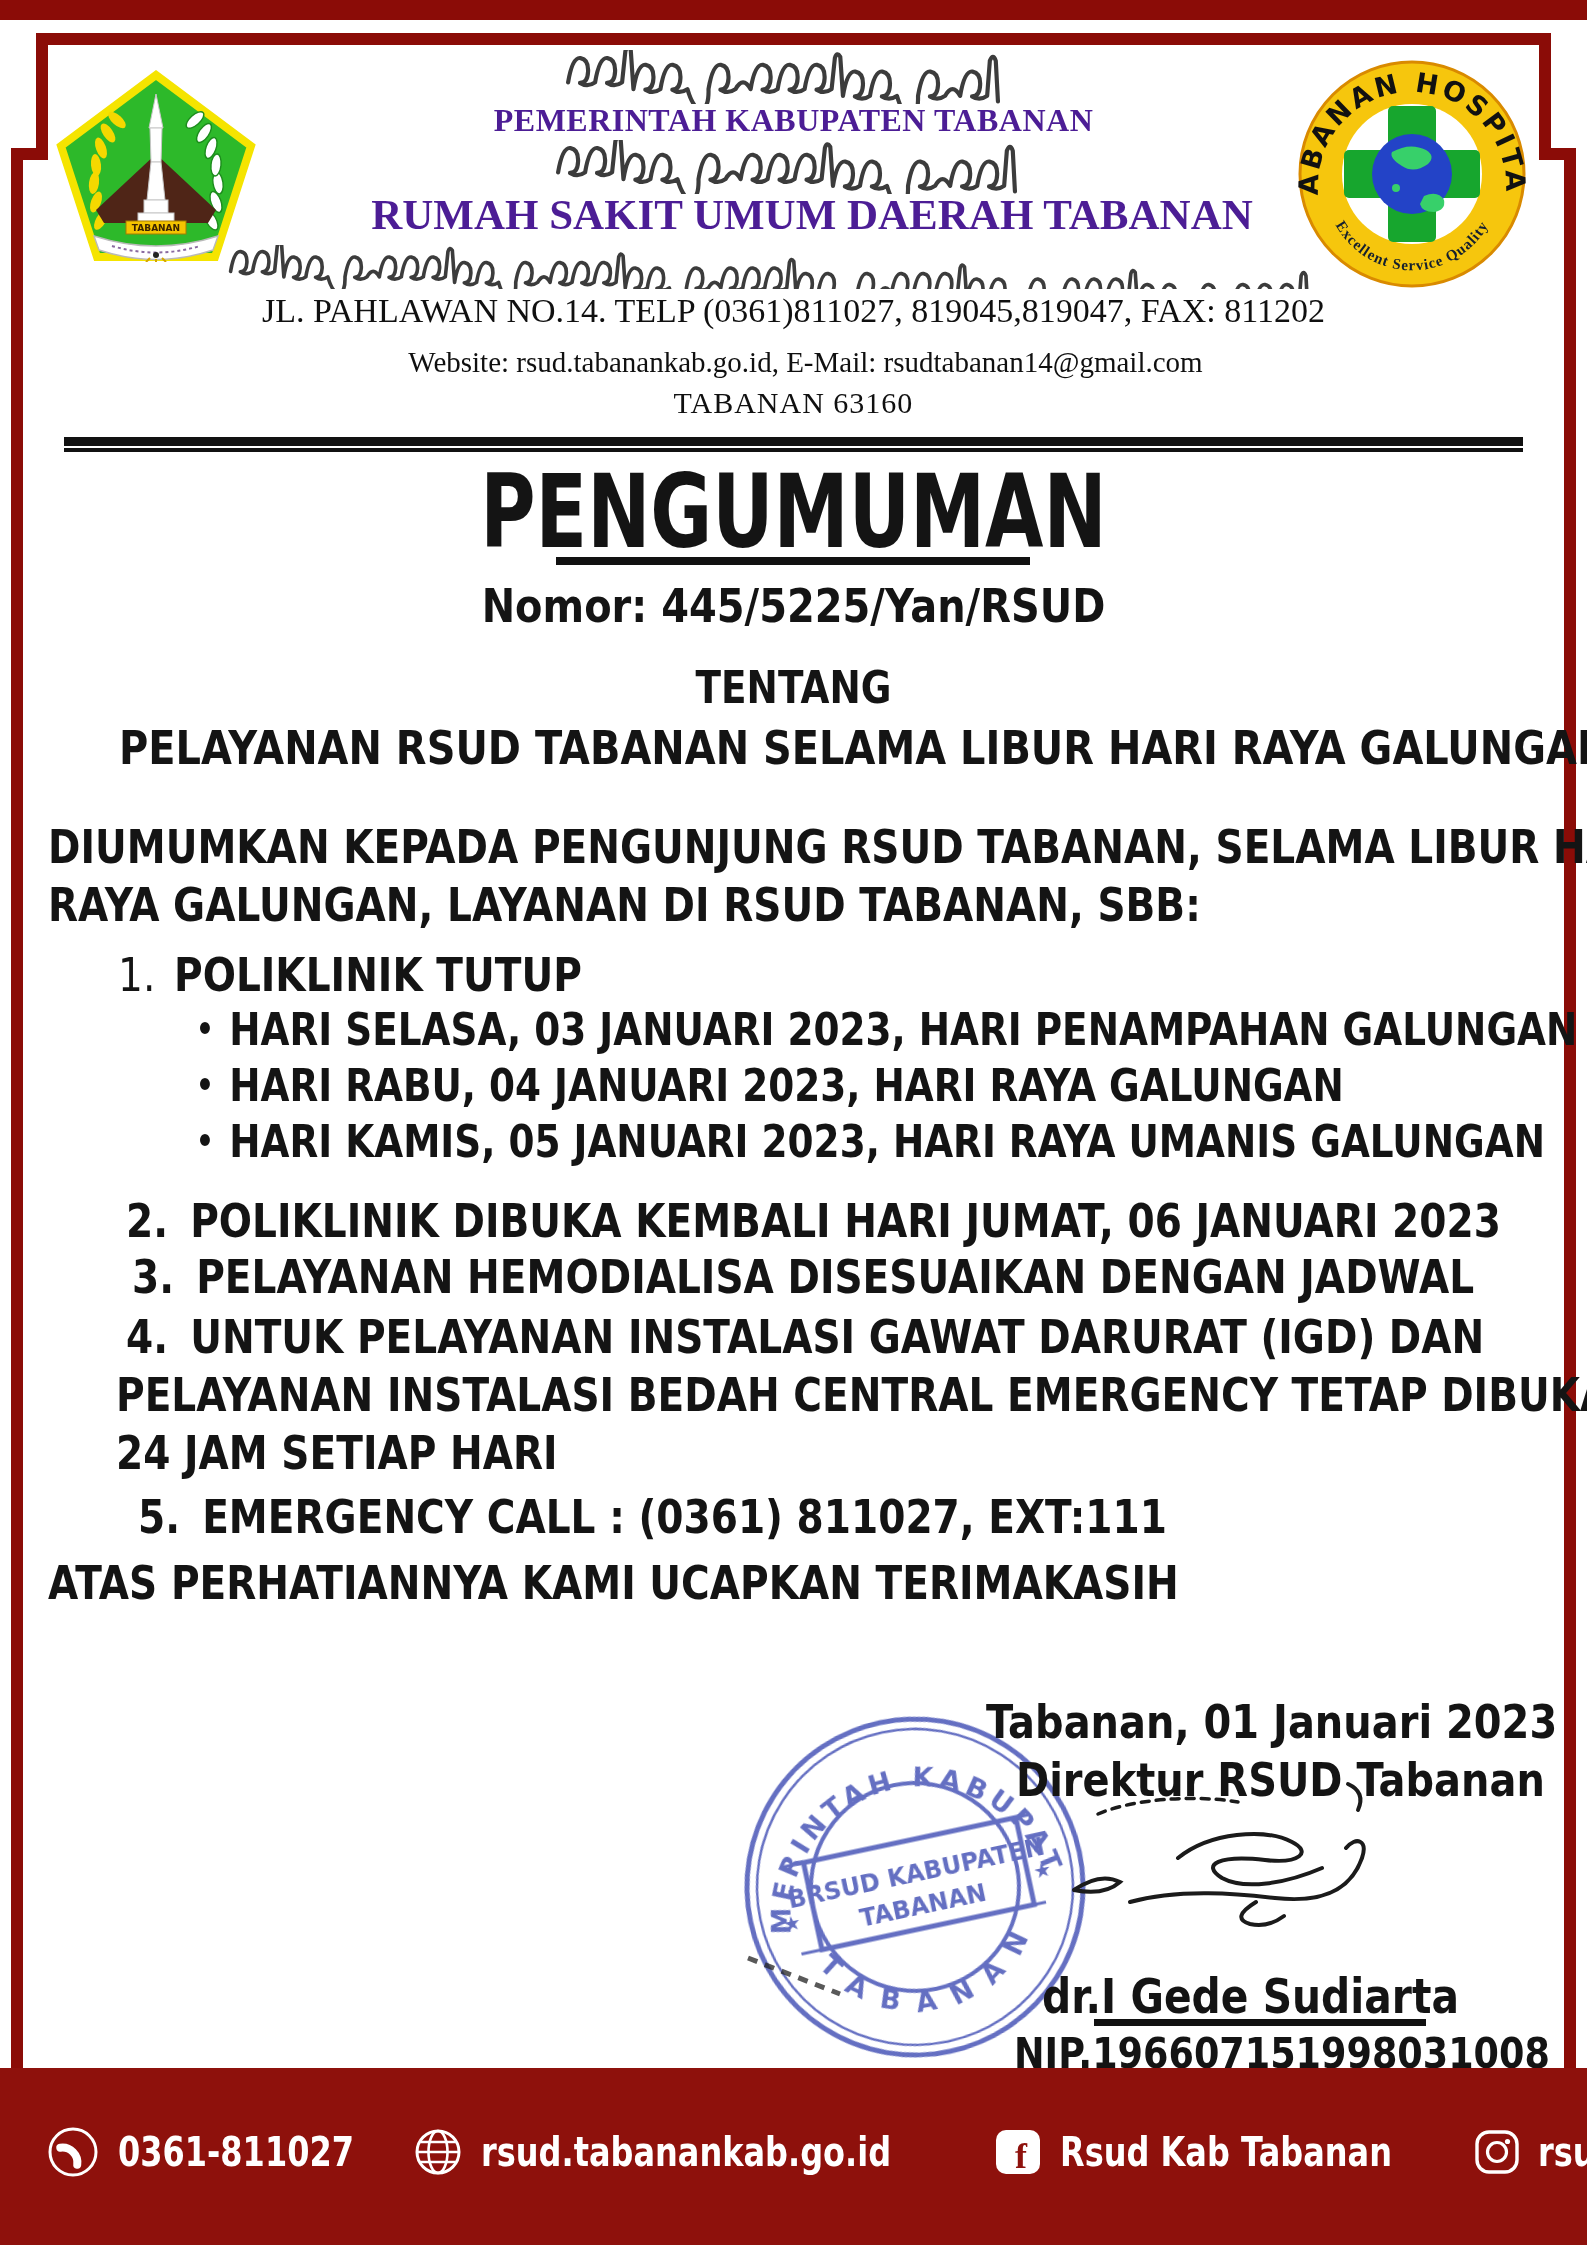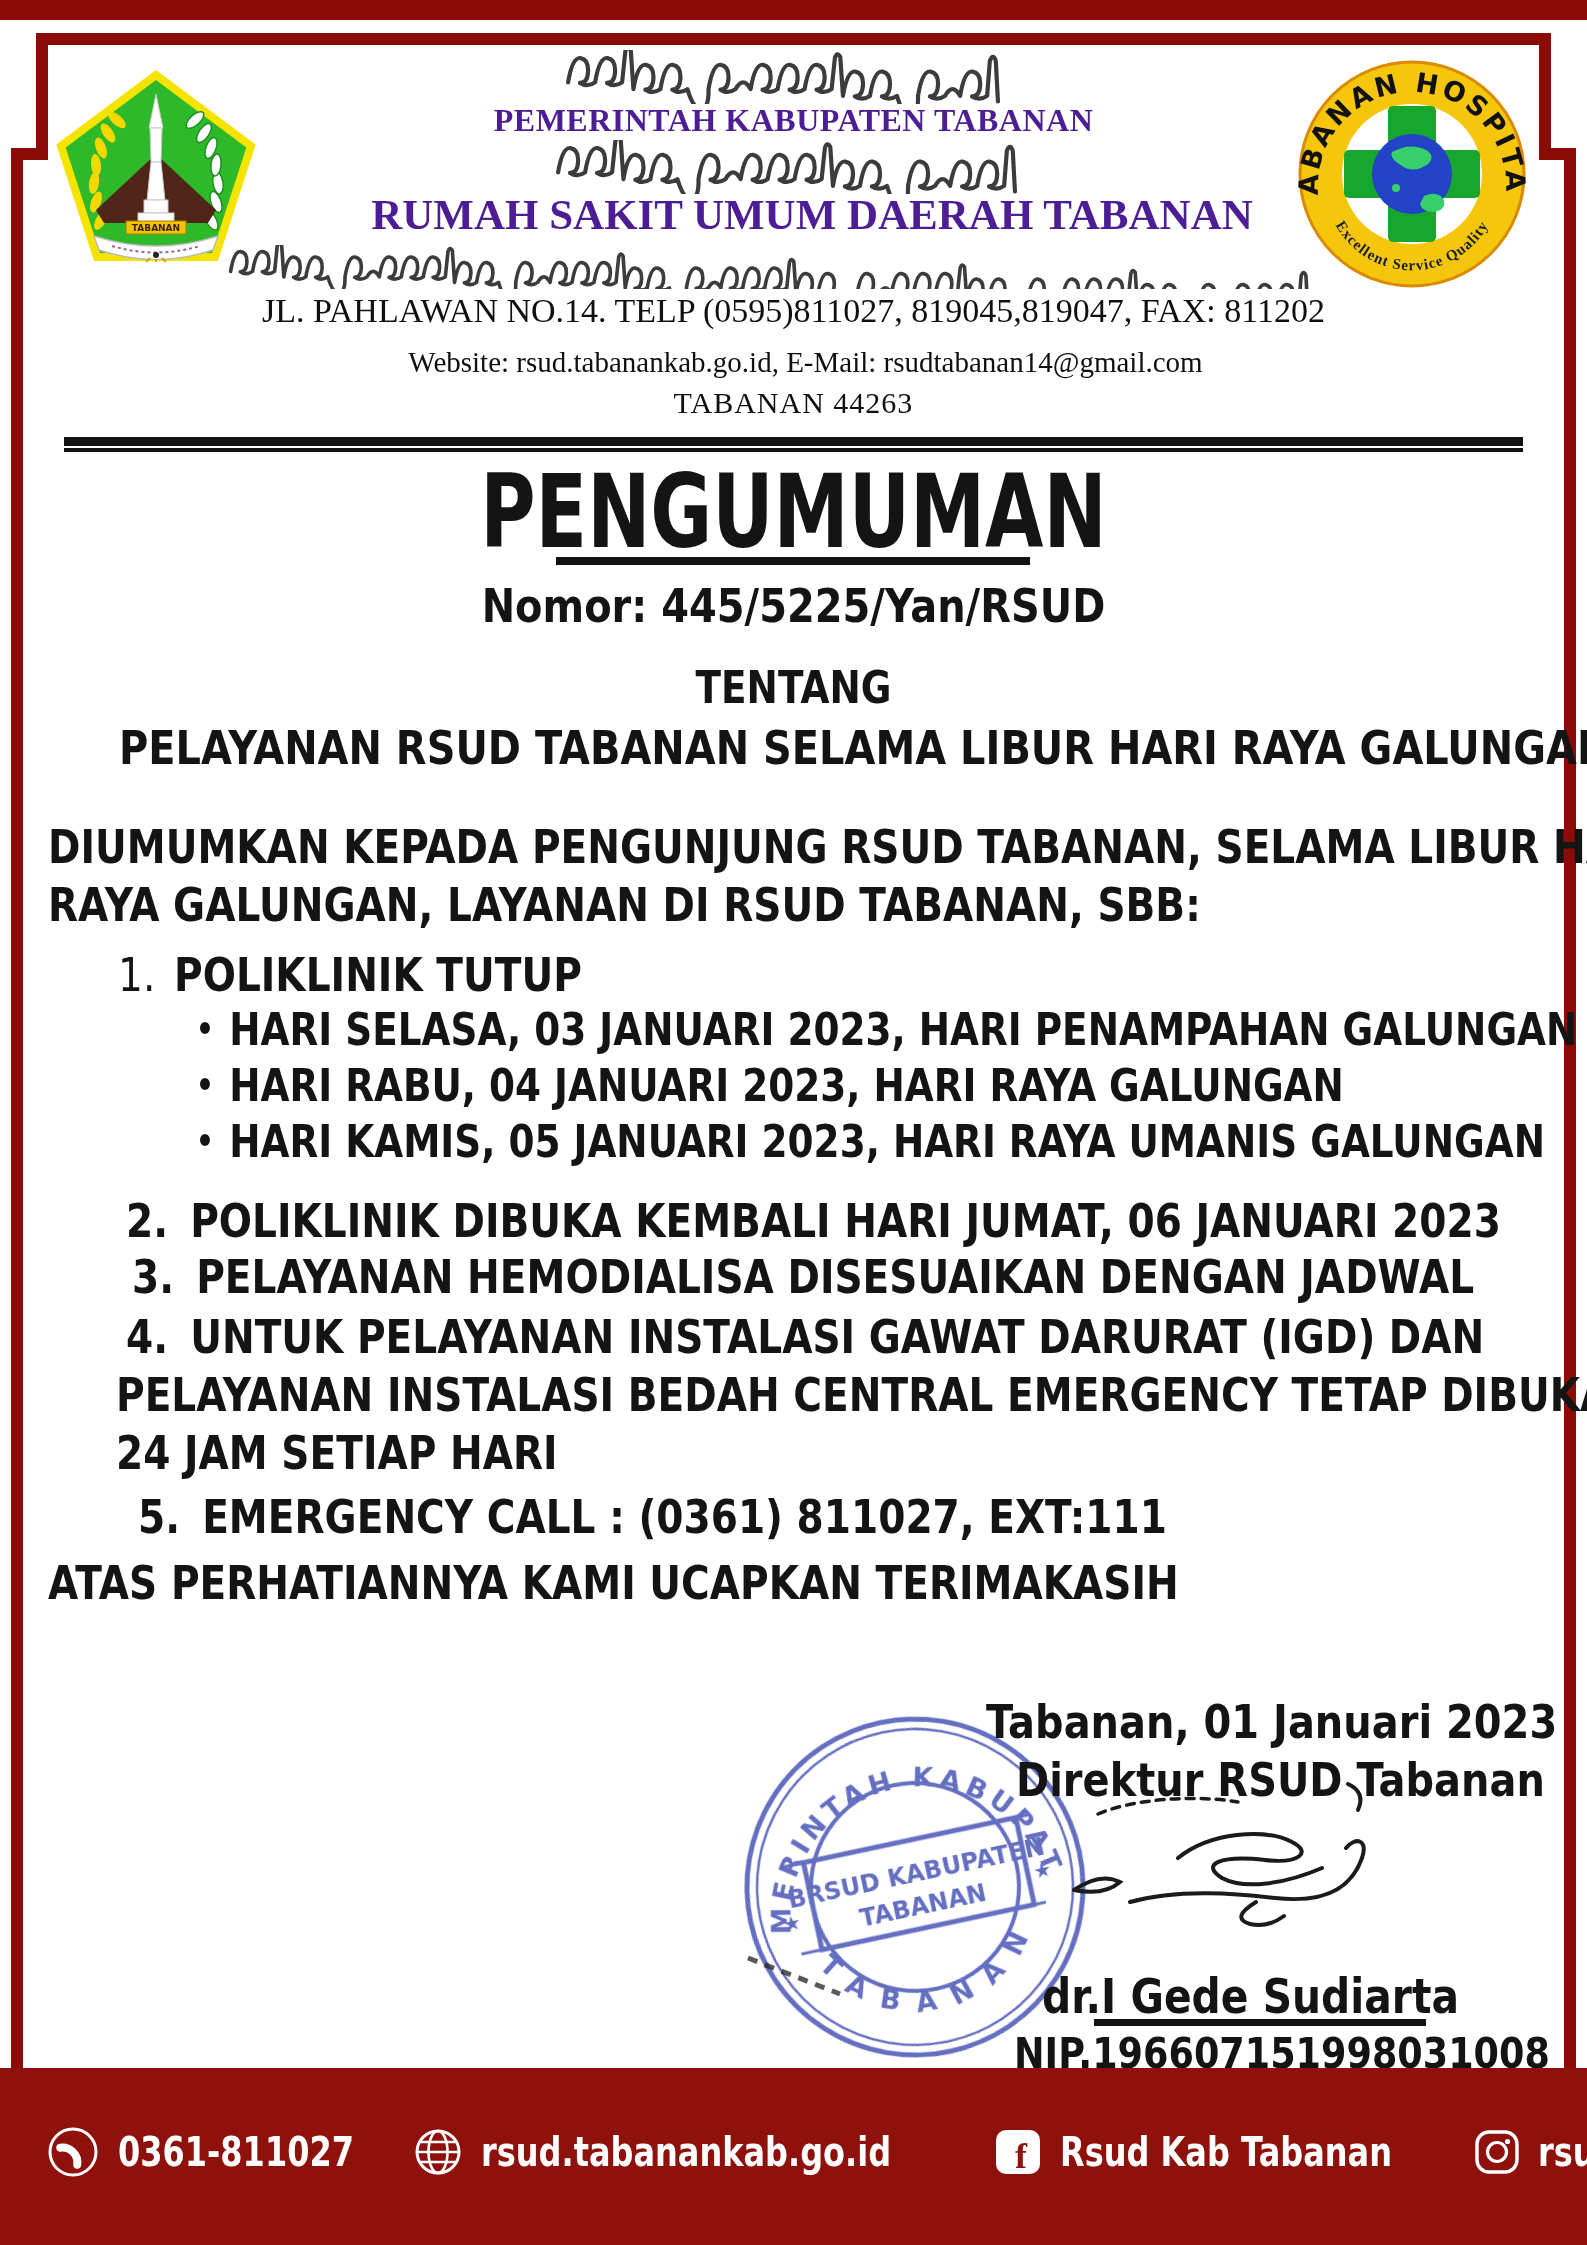--- a/index.html
+++ b/index.html
@@ -114,23 +114,23 @@
     </svg>
   <svg class="script-line" style="left:550px;top:140px;" width="500" height="54" viewBox="0 0 500 54">
       <path d="M 8.1 32.4 q 4.32 -25.65 12.42 -24.3 q 8.1 1.35 7.5600000000000005 13.5 q -0.54 11.34 -8.1 11.34 q 7.5600000000000005 4.859999999999999 15.120000000000001 -0.54 q 4.32 -25.65 12.42 -24.3 q 8.1 1.35 7.5600000000000005 13.5 q -0.54 11.34 -8.1 11.34 q 7.5600000000000005 4.859999999999999 15.120000000000001 -0.54 l 3.2399999999999998 -31.049999999999997 q 2.16 -6.75 5.4 -1.35 l 2.7 39.15 q 4.32 -25.65 12.42 -24.3 q 8.1 1.35 7.5600000000000005 13.5 q -0.54 11.34 -8.1 11.34 q 7.5600000000000005 4.859999999999999 15.120000000000001 -0.54 q 4.32 -25.65 12.42 -24.3 q 8.1 1.35 7.5600000000000005 13.5 q -0.54 11.34 -8.1 11.34 q 7.5600000000000005 4.859999999999999 15.120000000000001 -0.54 q 5.94 20.25 13.5 19.439999999999998 q 8.1 0 7.5600000000000005 -19.439999999999998 q 4.32 -25.65 12.42 -24.3 q 8.1 1.35 7.5600000000000005 13.5 q -0.54 11.34 -8.1 11.34 q 7.5600000000000005 4.859999999999999 15.120000000000001 -0.54 q 7.5600000000000005 -13.5 15.120000000000001 0 q 4.32 -25.65 12.42 -24.3 q 8.1 1.35 7.5600000000000005 13.5 q -0.54 11.34 -8.1 11.34 q 7.5600000000000005 4.859999999999999 15.120000000000001 -0.54 q 4.32 -25.65 12.42 -24.3 q 8.1 1.35 7.5600000000000005 13.5 q -0.54 11.34 -8.1 11.34 q 7.5600000000000005 4.859999999999999 15.120000000000001 -0.54 q 4.32 -25.65 12.42 -24.3 q 8.1 1.35 7.5600000000000005 13.5 q -0.54 11.34 -8.1 11.34 q 7.5600000000000005 4.859999999999999 15.120000000000001 -0.54 l 3.2399999999999998 -31.049999999999997 q 2.16 -6.75 5.4 -1.35 l 2.7 39.15 q 4.32 -25.65 12.42 -24.3 q 8.1 1.35 7.5600000000000005 13.5 q -0.54 11.34 -8.1 11.34 q 7.5600000000000005 4.859999999999999 15.120000000000001 -0.54 q 4.32 -25.65 12.42 -24.3 q 8.1 1.35 7.5600000000000005 13.5 q -0.54 11.34 -8.1 11.34 q 7.5600000000000005 4.859999999999999 15.120000000000001 -0.54 q 5.94 20.25 13.5 19.439999999999998 q 8.1 0 7.5600000000000005 -19.439999999999998 q 4.32 -25.65 12.42 -24.3 q 8.1 1.35 7.5600000000000005 13.5 q -0.54 11.34 -8.1 11.34 q 7.5600000000000005 4.859999999999999 15.120000000000001 -0.54 q 7.5600000000000005 -13.5 15.120000000000001 0 q 4.32 -25.65 12.42 -24.3 q 8.1 1.35 7.5600000000000005 13.5 q -0.54 11.34 -8.1 11.34 q 7.5600000000000005 4.859999999999999 15.120000000000001 -0.54 q 4.32 -25.65 12.42 -24.3 q 8.1 1.35 7.5600000000000005 13.5 q -0.54 11.34 -8.1 11.34 q 7.5600000000000005 4.859999999999999 15.120000000000001 -0.54 l 2.7 -35.1 q 3.2399999999999998 -8.1 5.94 0 l 2.16 40.5" fill="none" stroke="#2b2b2b" stroke-width="4.17" stroke-linecap="round" stroke-linejoin="round" opacity=".92"></path>
     </svg>
   <svg class="script-line" style="left:224px;top:245px;" width="1140" height="44" viewBox="0 0 1140 44">
       <path d="M 6.6 26.4 q 3.52 -20.9 10.120000000000001 -19.8 q 6.6 1.1 6.16 11 q -0.44 9.24 -6.6 9.24 q 6.16 3.96 12.32 -0.44 q 3.52 -20.9 10.120000000000001 -19.8 q 6.6 1.1 6.16 11 q -0.44 9.24 -6.6 9.24 q 6.16 3.96 12.32 -0.44 l 2.6399999999999997 -25.299999999999997 q 1.76 -5.5 4.4 -1.1 l 2.2 31.9 q 3.52 -20.9 10.120000000000001 -19.8 q 6.6 1.1 6.16 11 q -0.44 9.24 -6.6 9.24 q 6.16 3.96 12.32 -0.44 q 3.52 -20.9 10.120000000000001 -19.8 q 6.6 1.1 6.16 11 q -0.44 9.24 -6.6 9.24 q 6.16 3.96 12.32 -0.44 q 4.84 16.5 11 15.84 q 6.6 0 6.16 -15.84 q 3.52 -20.9 10.120000000000001 -19.8 q 6.6 1.1 6.16 11 q -0.44 9.24 -6.6 9.24 q 6.16 3.96 12.32 -0.44 q 6.16 -11 12.32 0 q 3.52 -20.9 10.120000000000001 -19.8 q 6.6 1.1 6.16 11 q -0.44 9.24 -6.6 9.24 q 6.16 3.96 12.32 -0.44 q 3.52 -20.9 10.120000000000001 -19.8 q 6.6 1.1 6.16 11 q -0.44 9.24 -6.6 9.24 q 6.16 3.96 12.32 -0.44 q 3.52 -20.9 10.120000000000001 -19.8 q 6.6 1.1 6.16 11 q -0.44 9.24 -6.6 9.24 q 6.16 3.96 12.32 -0.44 l 2.6399999999999997 -25.299999999999997 q 1.76 -5.5 4.4 -1.1 l 2.2 31.9 q 3.52 -20.9 10.120000000000001 -19.8 q 6.6 1.1 6.16 11 q -0.44 9.24 -6.6 9.24 q 6.16 3.96 12.32 -0.44 q 3.52 -20.9 10.120000000000001 -19.8 q 6.6 1.1 6.16 11 q -0.44 9.24 -6.6 9.24 q 6.16 3.96 12.32 -0.44 q 4.84 16.5 11 15.84 q 6.6 0 6.16 -15.84 q 3.52 -20.9 10.120000000000001 -19.8 q 6.6 1.1 6.16 11 q -0.44 9.24 -6.6 9.24 q 6.16 3.96 12.32 -0.44 q 6.16 -11 12.32 0 q 3.52 -20.9 10.120000000000001 -19.8 q 6.6 1.1 6.16 11 q -0.44 9.24 -6.6 9.24 q 6.16 3.96 12.32 -0.44 q 3.52 -20.9 10.120000000000001 -19.8 q 6.6 1.1 6.16 11 q -0.44 9.24 -6.6 9.24 q 6.16 3.96 12.32 -0.44 q 3.52 -20.9 10.120000000000001 -19.8 q 6.6 1.1 6.16 11 q -0.44 9.24 -6.6 9.24 q 6.16 3.96 12.32 -0.44 l 2.6399999999999997 -25.299999999999997 q 1.76 -5.5 4.4 -1.1 l 2.2 31.9 q 3.52 -20.9 10.120000000000001 -19.8 q 6.6 1.1 6.16 11 q -0.44 9.24 -6.6 9.24 q 6.16 3.96 12.32 -0.44 q 3.52 -20.9 10.120000000000001 -19.8 q 6.6 1.1 6.16 11 q -0.44 9.24 -6.6 9.24 q 6.16 3.96 12.32 -0.44 q 4.84 16.5 11 15.84 q 6.6 0 6.16 -15.84 q 3.52 -20.9 10.120000000000001 -19.8 q 6.6 1.1 6.16 11 q -0.44 9.24 -6.6 9.24 q 6.16 3.96 12.32 -0.44 q 6.16 -11 12.32 0 q 3.52 -20.9 10.120000000000001 -19.8 q 6.6 1.1 6.16 11 q -0.44 9.24 -6.6 9.24 q 6.16 3.96 12.32 -0.44 q 3.52 -20.9 10.120000000000001 -19.8 q 6.6 1.1 6.16 11 q -0.44 9.24 -6.6 9.24 q 6.16 3.96 12.32 -0.44 q 3.52 -20.9 10.120000000000001 -19.8 q 6.6 1.1 6.16 11 q -0.44 9.24 -6.6 9.24 q 6.16 3.96 12.32 -0.44 l 2.6399999999999997 -25.299999999999997 q 1.76 -5.5 4.4 -1.1 l 2.2 31.9 q 3.52 -20.9 10.120000000000001 -19.8 q 6.6 1.1 6.16 11 q -0.44 9.24 -6.6 9.24 q 6.16 3.96 12.32 -0.44 q 3.52 -20.9 10.120000000000001 -19.8 q 6.6 1.1 6.16 11 q -0.44 9.24 -6.6 9.24 q 6.16 3.96 12.32 -0.44 q 4.84 16.5 11 15.84 q 6.6 0 6.16 -15.84 q 3.52 -20.9 10.120000000000001 -19.8 q 6.6 1.1 6.16 11 q -0.44 9.24 -6.6 9.24 q 6.16 3.96 12.32 -0.44 q 6.16 -11 12.32 0 q 3.52 -20.9 10.120000000000001 -19.8 q 6.6 1.1 6.16 11 q -0.44 9.24 -6.6 9.24 q 6.16 3.96 12.32 -0.44 q 3.52 -20.9 10.120000000000001 -19.8 q 6.6 1.1 6.16 11 q -0.44 9.24 -6.6 9.24 q 6.16 3.96 12.32 -0.44 q 3.52 -20.9 10.120000000000001 -19.8 q 6.6 1.1 6.16 11 q -0.44 9.24 -6.6 9.24 q 6.16 3.96 12.32 -0.44 l 2.6399999999999997 -25.299999999999997 q 1.76 -5.5 4.4 -1.1 l 2.2 31.9 q 3.52 -20.9 10.120000000000001 -19.8 q 6.6 1.1 6.16 11 q -0.44 9.24 -6.6 9.24 q 6.16 3.96 12.32 -0.44 q 3.52 -20.9 10.120000000000001 -19.8 q 6.6 1.1 6.16 11 q -0.44 9.24 -6.6 9.24 q 6.16 3.96 12.32 -0.44 q 4.84 16.5 11 15.84 q 6.6 0 6.16 -15.84 q 3.52 -20.9 10.120000000000001 -19.8 q 6.6 1.1 6.16 11 q -0.44 9.24 -6.6 9.24 q 6.16 3.96 12.32 -0.44 q 6.16 -11 12.32 0 q 3.52 -20.9 10.120000000000001 -19.8 q 6.6 1.1 6.16 11 q -0.44 9.24 -6.6 9.24 q 6.16 3.96 12.32 -0.44 q 3.52 -20.9 10.120000000000001 -19.8 q 6.6 1.1 6.16 11 q -0.44 9.24 -6.6 9.24 q 6.16 3.96 12.32 -0.44 q 3.52 -20.9 10.120000000000001 -19.8 q 6.6 1.1 6.16 11 q -0.44 9.24 -6.6 9.24 q 6.16 3.96 12.32 -0.44 l 2.6399999999999997 -25.299999999999997 q 1.76 -5.5 4.4 -1.1 l 2.2 31.9 q 3.52 -20.9 10.120000000000001 -19.8 q 6.6 1.1 6.16 11 q -0.44 9.24 -6.6 9.24 q 6.16 3.96 12.32 -0.44 q 3.52 -20.9 10.120000000000001 -19.8 q 6.6 1.1 6.16 11 q -0.44 9.24 -6.6 9.24 q 6.16 3.96 12.32 -0.44 q 4.84 16.5 11 15.84 q 6.6 0 6.16 -15.84 q 3.52 -20.9 10.120000000000001 -19.8 q 6.6 1.1 6.16 11 q -0.44 9.24 -6.6 9.24 q 6.16 3.96 12.32 -0.44 q 6.16 -11 12.32 0 q 3.52 -20.9 10.120000000000001 -19.8 q 6.6 1.1 6.16 11 q -0.44 9.24 -6.6 9.24 q 6.16 3.96 12.32 -0.44 q 3.52 -20.9 10.120000000000001 -19.8 q 6.6 1.1 6.16 11 q -0.44 9.24 -6.6 9.24 q 6.16 3.96 12.32 -0.44 q 3.52 -20.9 10.120000000000001 -19.8 q 6.6 1.1 6.16 11 q -0.44 9.24 -6.6 9.24 q 6.16 3.96 12.32 -0.44 l 2.2 -28.6 q 2.6399999999999997 -6.6 4.84 0 l 1.76 33" fill="none" stroke="#2b2b2b" stroke-width="3.62" stroke-linecap="round" stroke-linejoin="round" opacity=".92"></path>
     </svg>
 
   <div class="abs serif" style="left:0;right:0;top:102px;text-align:center;font-size:32px;letter-spacing:.5px;">PEMERINTAH KABUPATEN TABANAN</div>
   <div class="abs serif" style="left:0;right:0;top:190px;text-align:center;font-size:43px;margin-left:37px;">RUMAH SAKIT UMUM DAERAH TABANAN</div>
-  <div class="abs serif-reg" style="left:0;right:0;top:292px;text-align:center;font-size:34px;">JL. PAHLAWAN NO.14. TELP (0595)811027, 819045,819047, FAX: 811202</div>
+  <div class="abs serif-reg" style="left:0;right:0;top:292px;text-align:center;font-size:34px;">JL. PAHLAWAN NO.14. TELP (0361)811027, 819045,819047, FAX: 811202</div>
   <div class="abs serif-reg" style="left:0;right:0;top:346px;text-align:center;font-size:29px;margin-left:24px;">Website: rsud.tabanankab.go.id, E-Mail: rsudtabanan14@gmail.com</div>
-  <div class="abs serif-reg" style="left:0;right:0;top:386px;text-align:center;font-size:30px;letter-spacing:1px;">TABANAN 44263</div>
+  <div class="abs serif-reg" style="left:0;right:0;top:386px;text-align:center;font-size:30px;letter-spacing:1px;">TABANAN 63160</div>
 
   <div class="rule"></div>
 
   <div class="abs cnd ctr" style="top:452px;font-size:102px;transform:scaleX(.74);">PENGUMUMAN</div>
   <div class="title-underline"></div>
   <div class="abs cnd ctr" style="top:578px;font-size:47px;">Nomor: 445/5225/Yan/RSUD</div>
   <div class="abs cnd ctr" style="top:662px;font-size:44px;">TENTANG</div>
   <div class="abs cnd ctr" style="top:720px;font-size:47px;">PELAYANAN RSUD TABANAN SELAMA LIBUR HARI RAYA GALUNGAN</div>
 
   <div class="abs cnd lft" style="left:48px;top:820px;font-size:46px;">DIUMUMKAN KEPADA PENGUNJUNG RSUD TABANAN, SELAMA LIBUR HARI</div>

